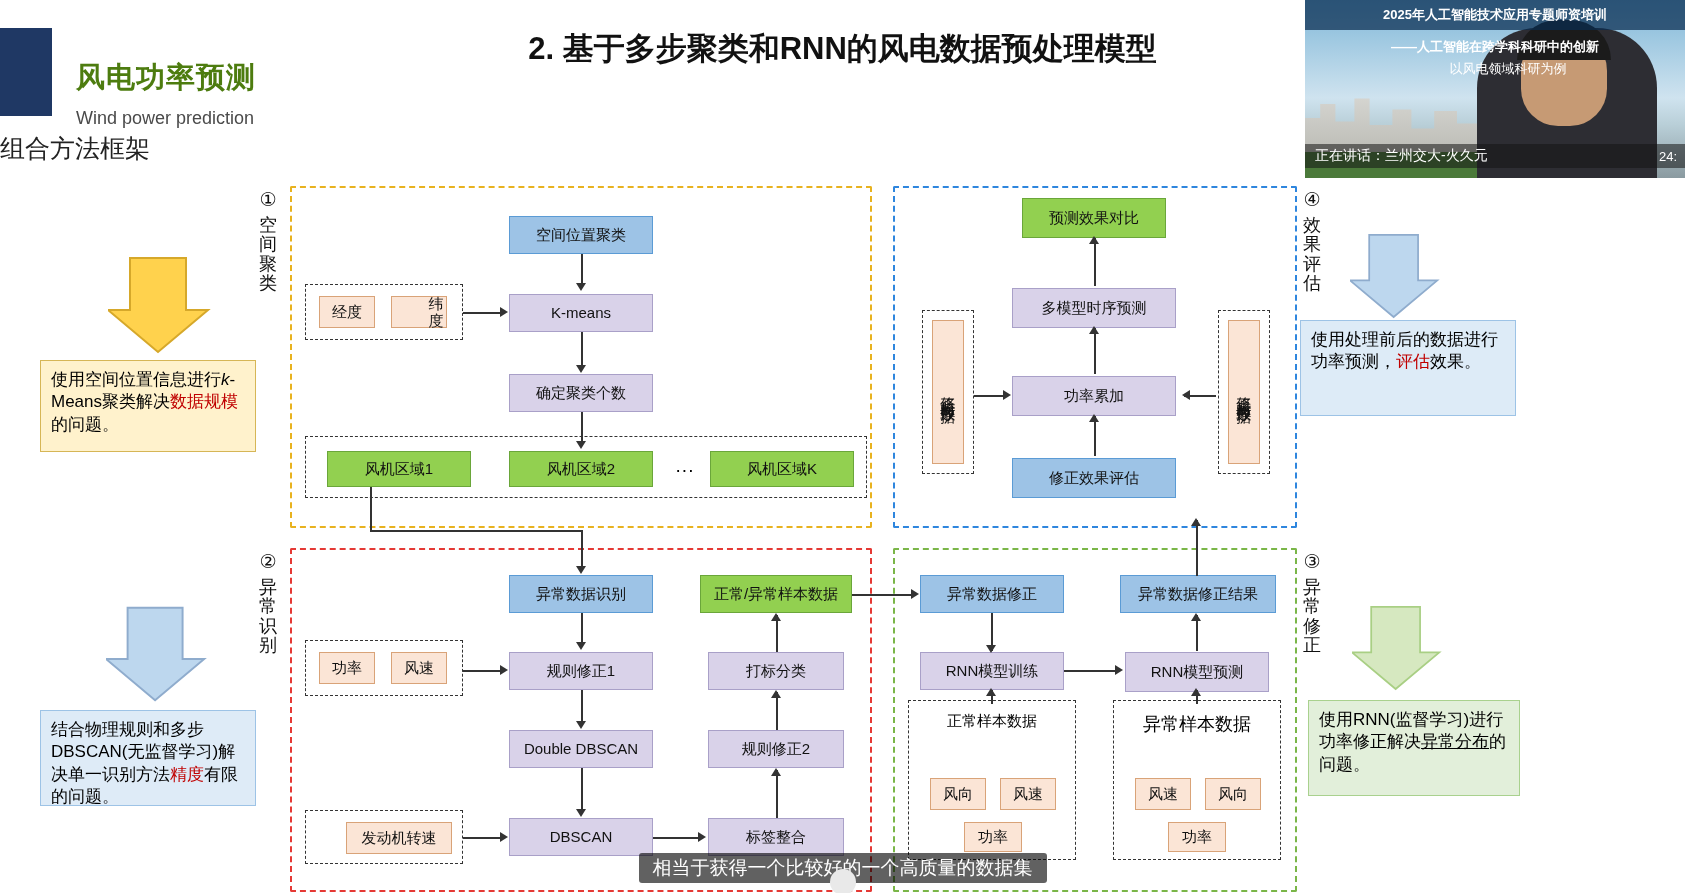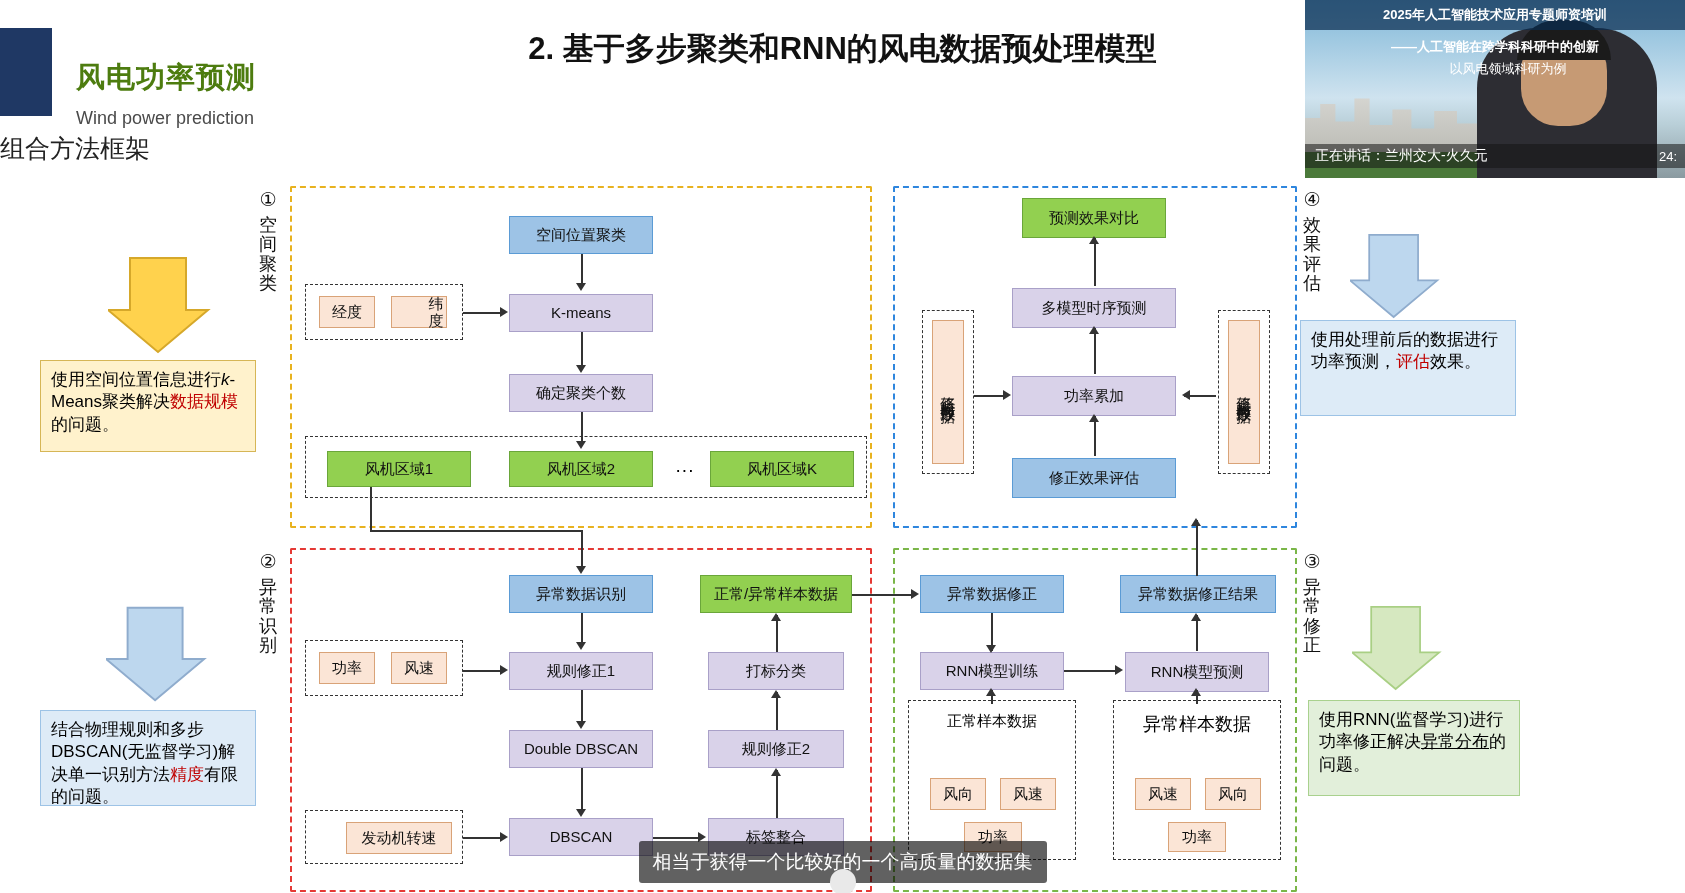--- a/index.html
+++ b/index.html
@@ -73,21 +73,21 @@
   .vface{position:absolute;right:78px;bottom:52px;width:86px;height:98px;border-radius:44px 44px 38px 38px;background:#c69a74;}
   .vhair{position:absolute;right:74px;bottom:118px;width:94px;height:40px;border-radius:48px 48px 0 0;background:#1b1b1b;}
   .vbanner{position:absolute;left:0;right:0;top:0;height:30px;background:rgba(10,45,80,.72);}
   .vbanner-txt{position:absolute;left:0;right:0;top:6px;text-align:center;color:#fff;font-size:13px;font-weight:bold;}
   .vline2{position:absolute;left:0;right:0;top:38px;text-align:center;color:#fff;font-size:13px;font-weight:bold;}
   .vline3{position:absolute;left:0;right:0;top:60px;text-align:center;color:#fff;font-size:13px;padding-left:26px;}
   .vspeaker{position:absolute;left:0;right:0;bottom:10px;height:24px;background:rgba(20,20,20,.55);color:#fff;font-size:14px;display:flex;align-items:center;padding-left:10px;}
   .vtime{position:absolute;right:8px;bottom:14px;color:#fff;font-size:13px;}
 
   
-  .subtitle{position:absolute;left:50%;transform:translateX(-50%);bottom:10px;background:rgba(0,0,0,.62);color:#fff;font-size:19px;padding:8px 14px;border-radius:3px;white-space:nowrap;}
+  .subtitle{position:absolute;left:50%;transform:translateX(-50%);bottom:10px;background:rgba(0,0,0,.62);color:#fff;font-size:19px;padding:2px 14px;border-radius:3px;white-space:nowrap;}
   .dots{position:absolute;left:50%;transform:translateX(-50%);bottom:-2px;width:26px;height:26px;border-radius:50%;background:#e9e9e9;}
 </style>
 </head>
 <body>
 
 <div class="slide">
 
   <div class="accent-bar"></div>
   <div class="brand-cn">风电功率预测</div>
   <div class="brand-en">Wind power prediction</div>

